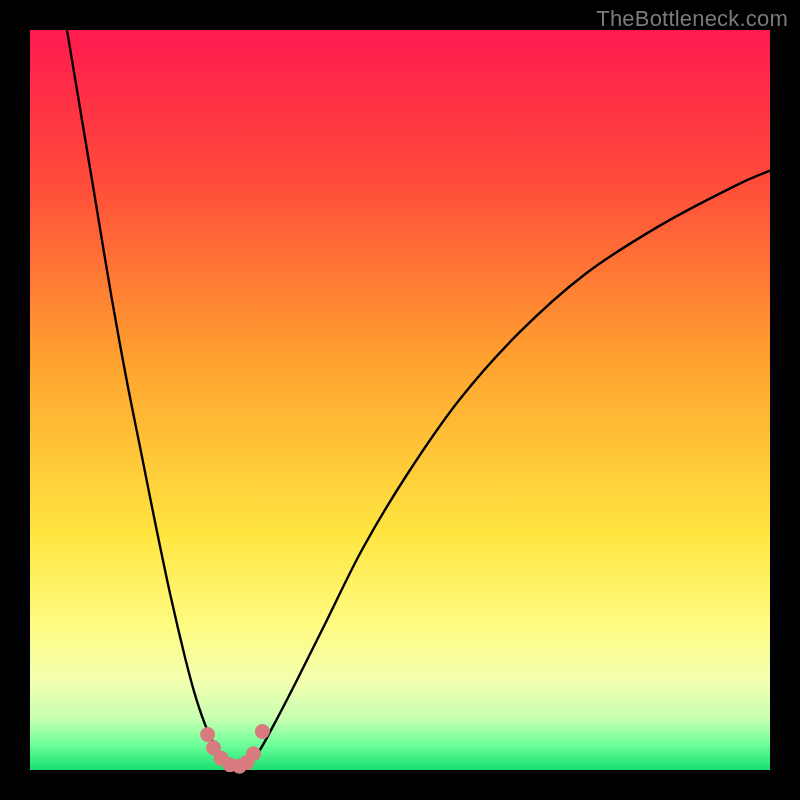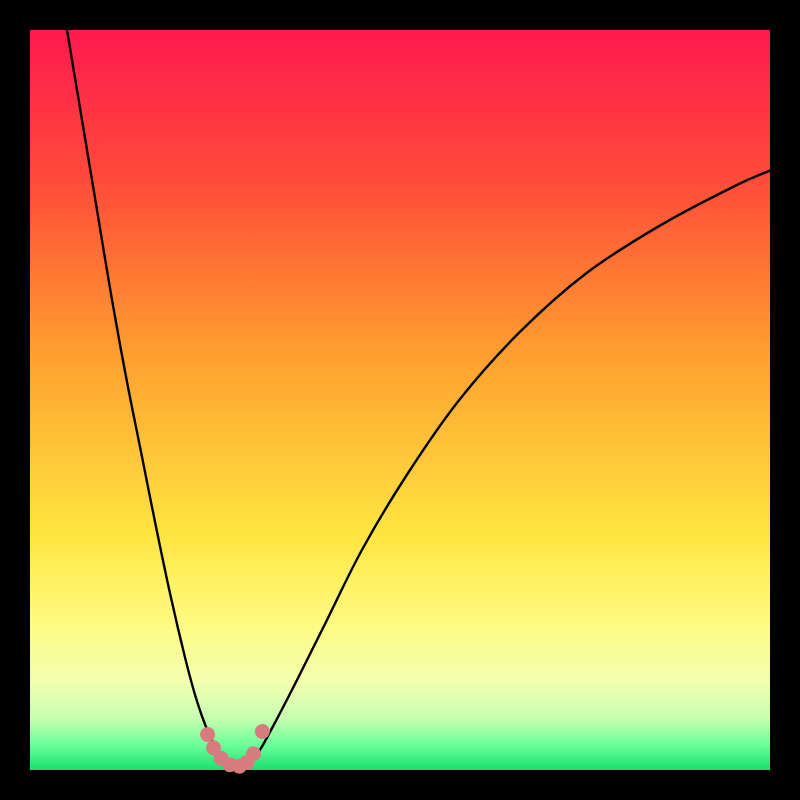--- a/index.html
+++ b/index.html
@@ -30,20 +30,21 @@
   svg {
     position: absolute;
     top: 0;
     left: 0;
   }
 </style>
 </head>
 <body>
 <div class="outer">
 
+<div class="watermark">TheBottleneck.com</div>
 
 <svg id="chart-svg" width="800" height="800" viewBox="0 0 800 800">
   <defs>
     <linearGradient id="bg-grad" x1="0" y1="0" x2="0" y2="1">
           <stop offset="0%" stop-color="#ff1a4f"></stop>
           <stop offset="20%" stop-color="#ff4a3a"></stop>
           <stop offset="45%" stop-color="#ffa32f"></stop>
           <stop offset="68%" stop-color="#ffe540"></stop>
           <stop offset="80%" stop-color="#fffb80"></stop>
           <stop offset="88%" stop-color="#f3ffb0"></stop>

